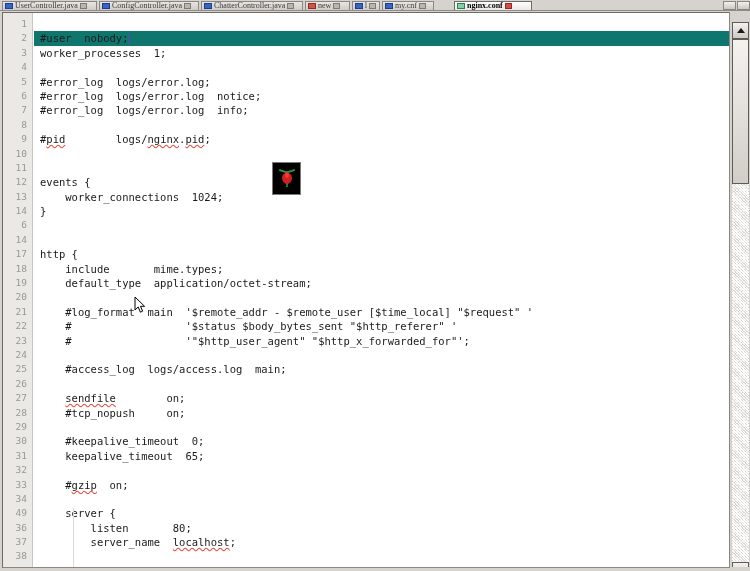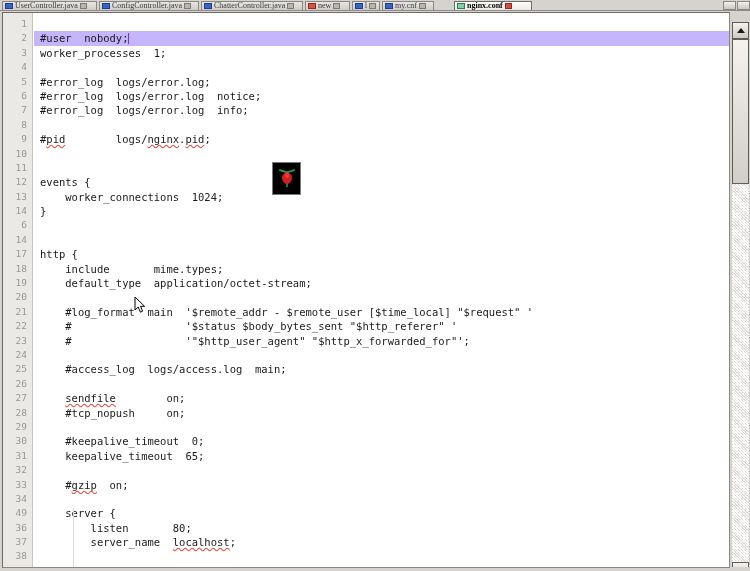--- a/index.html
+++ b/index.html
@@ -161,21 +161,21 @@
   }
   .code .cl {
     height: 14.4px;
     line-height: 14.4px;
     padding-left: 6px;
     box-sizing: border-box;
     white-space: pre;
     position: relative;
   }
   .code .cl.current {
-    background: #c4b5fd;
+    background: #0f766e;
   }
   .cursor {
     display: inline-block;
     width: 1px;
     height: 11px;
     background: #6a3fb5;
     vertical-align: -2px;
     margin-left: -1px;
   }
   .misspell {

